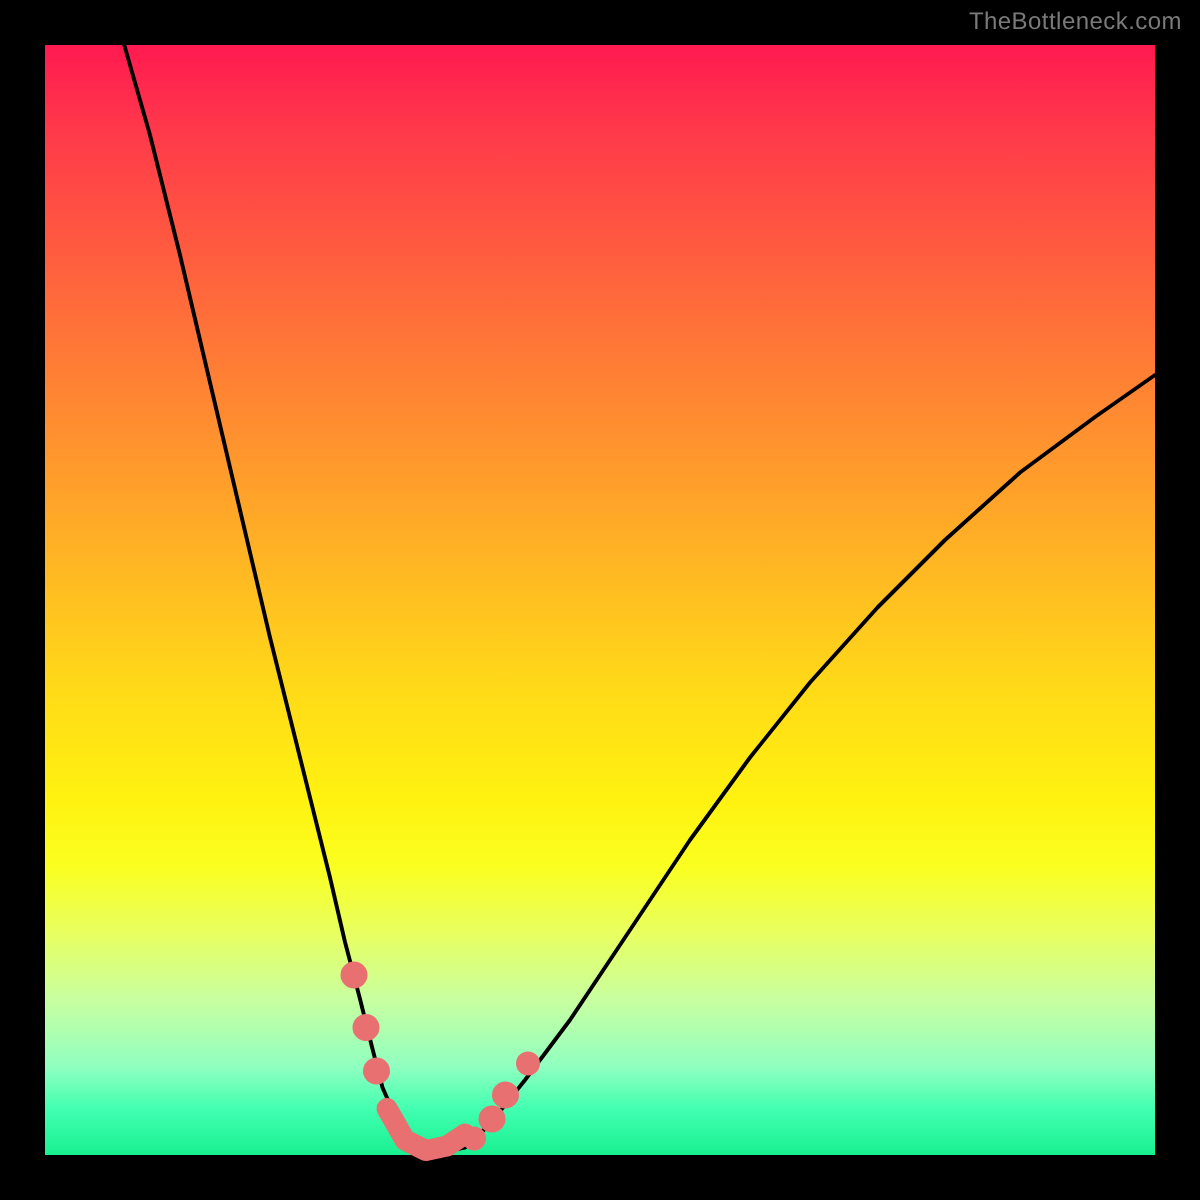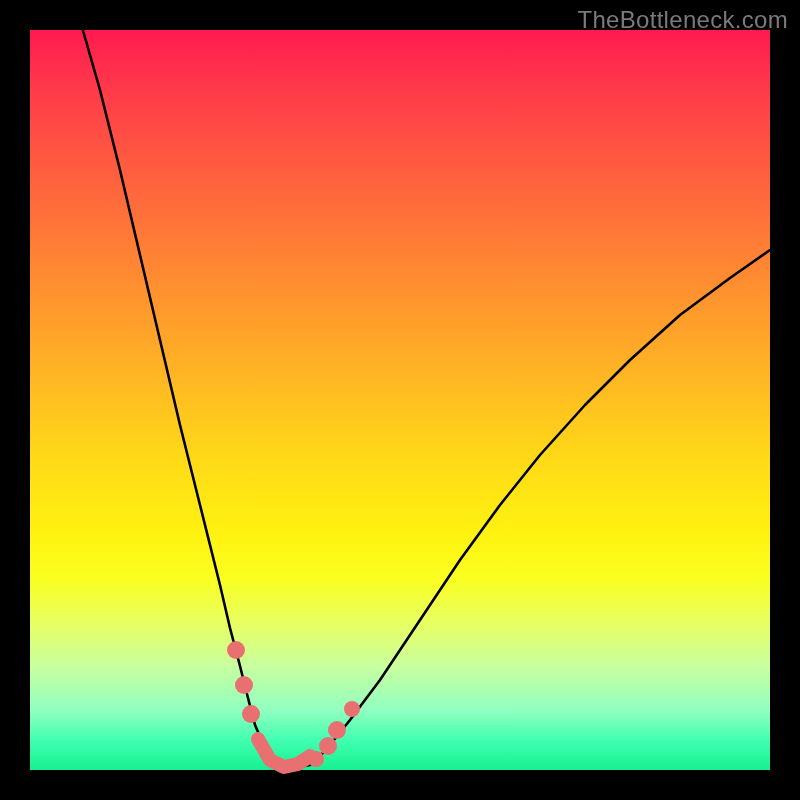--- a/index.html
+++ b/index.html
@@ -31,21 +31,21 @@
       #c8ffa0 86%,
       #90ffc0 92%,
       #40ffb0 96%,
       #18f090 100%);
   }
   .watermark {
     position: absolute;
     top: 6px;
     right: 12px;
     color: #7a7a7a;
-    font-size: 24px;
+    font-size: 16px;
     font-weight: 500;
     letter-spacing: 0.3px;
     user-select: none;
   }
   svg.curve {
     position: absolute;
     left: 0;
     top: 0;
     width: 740px;
     height: 740px;

